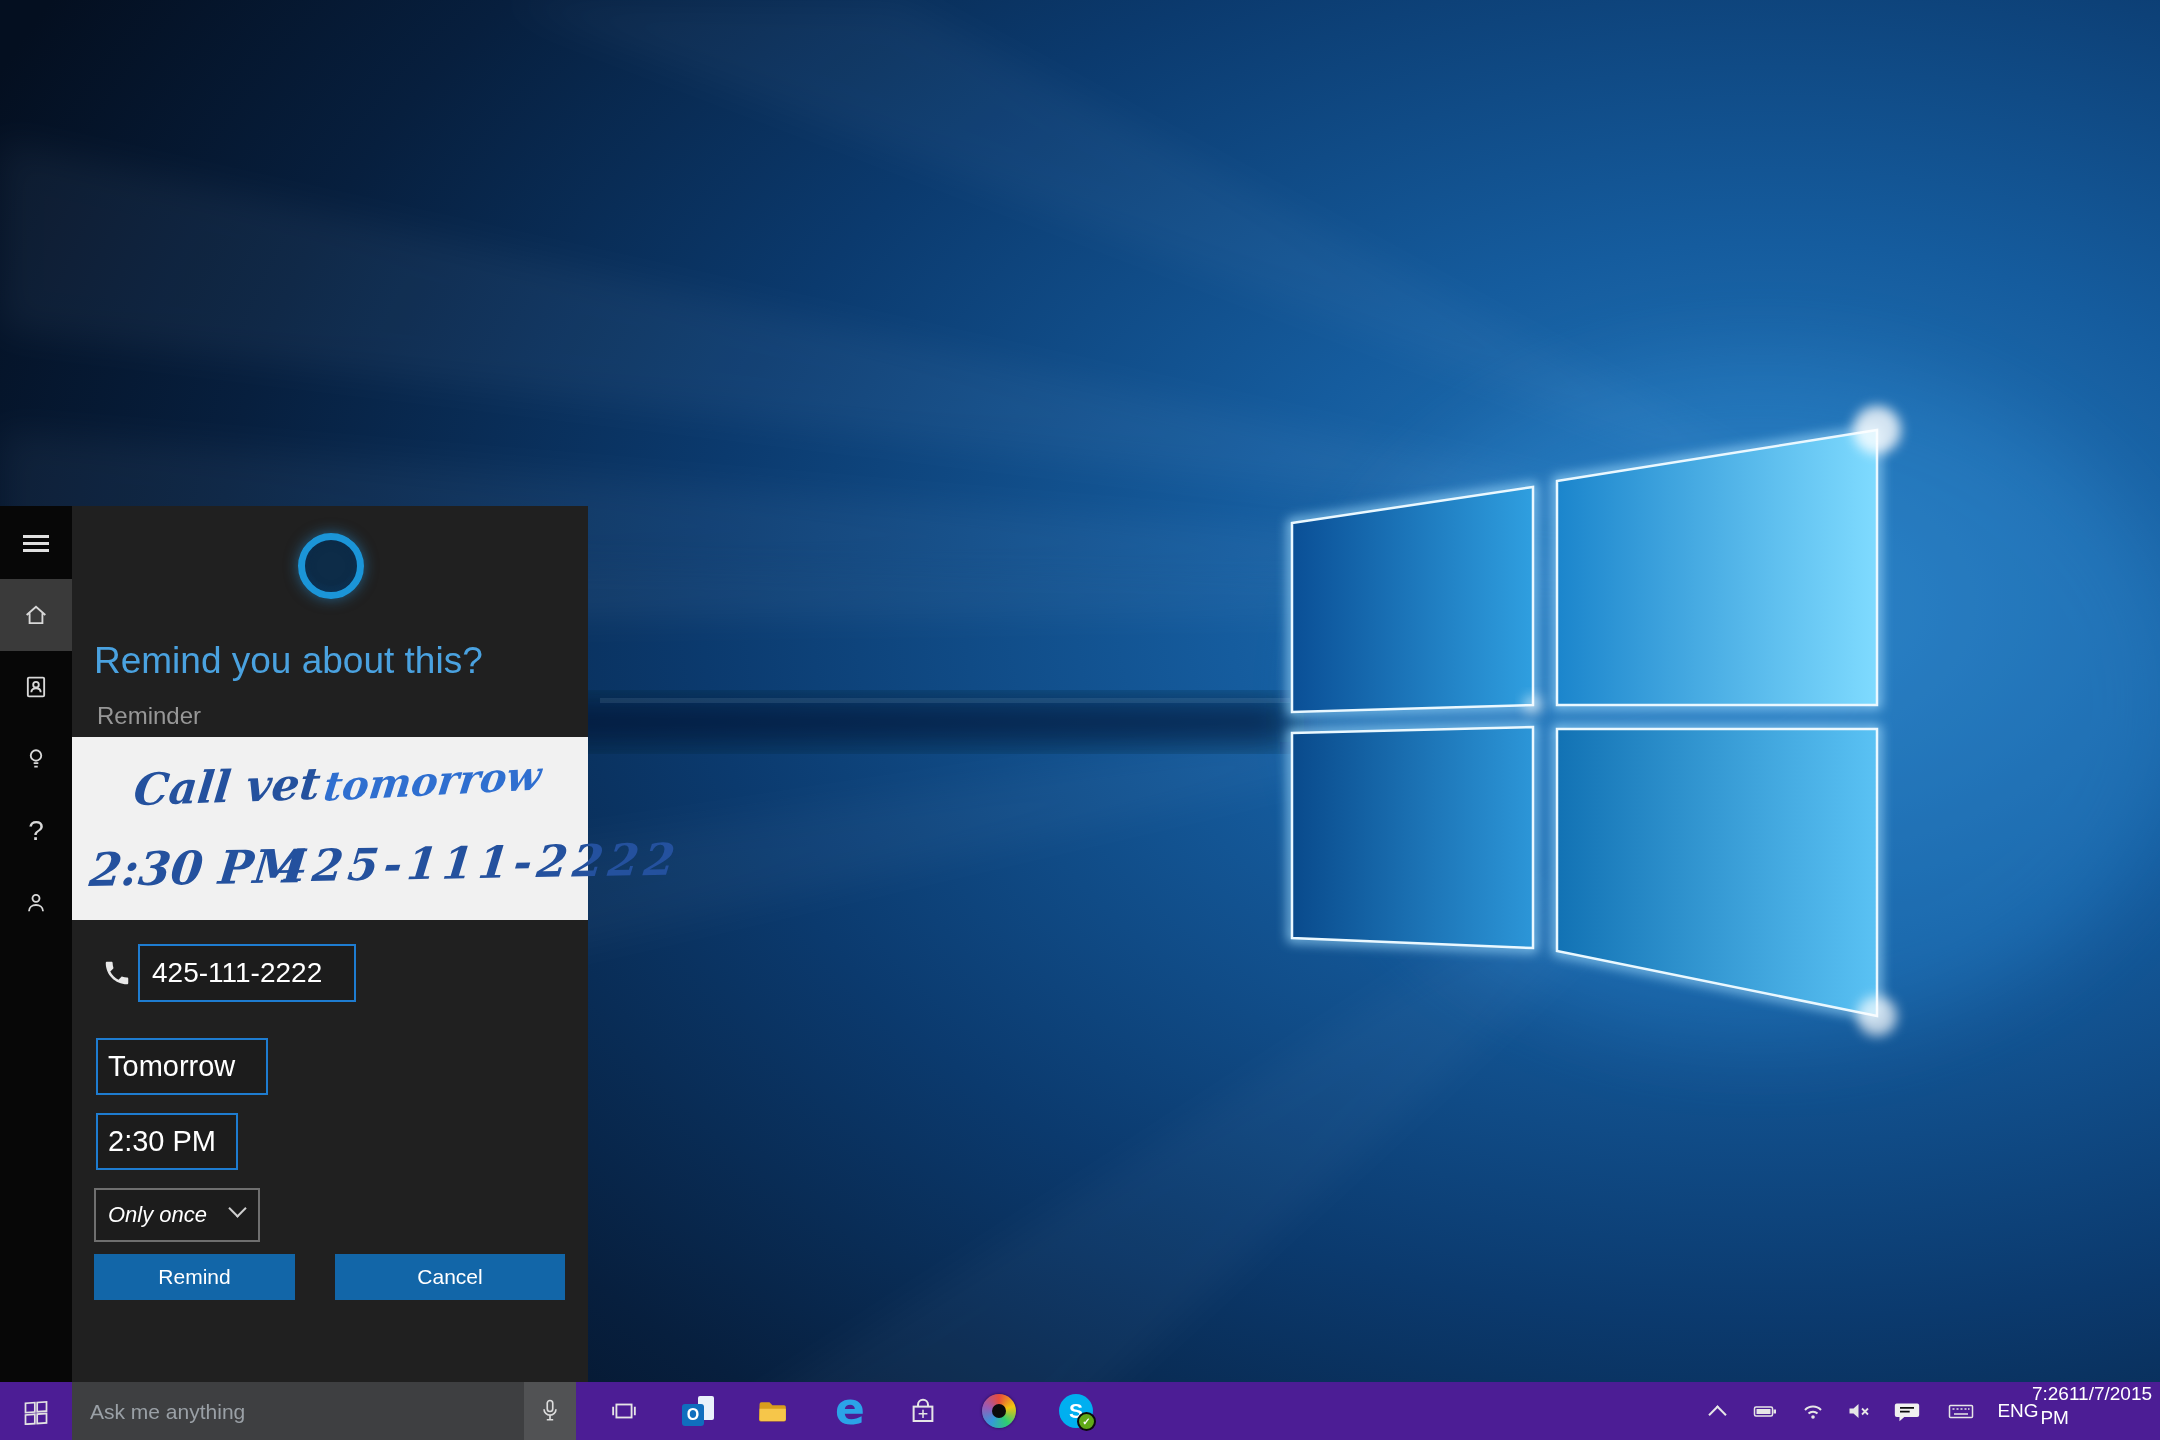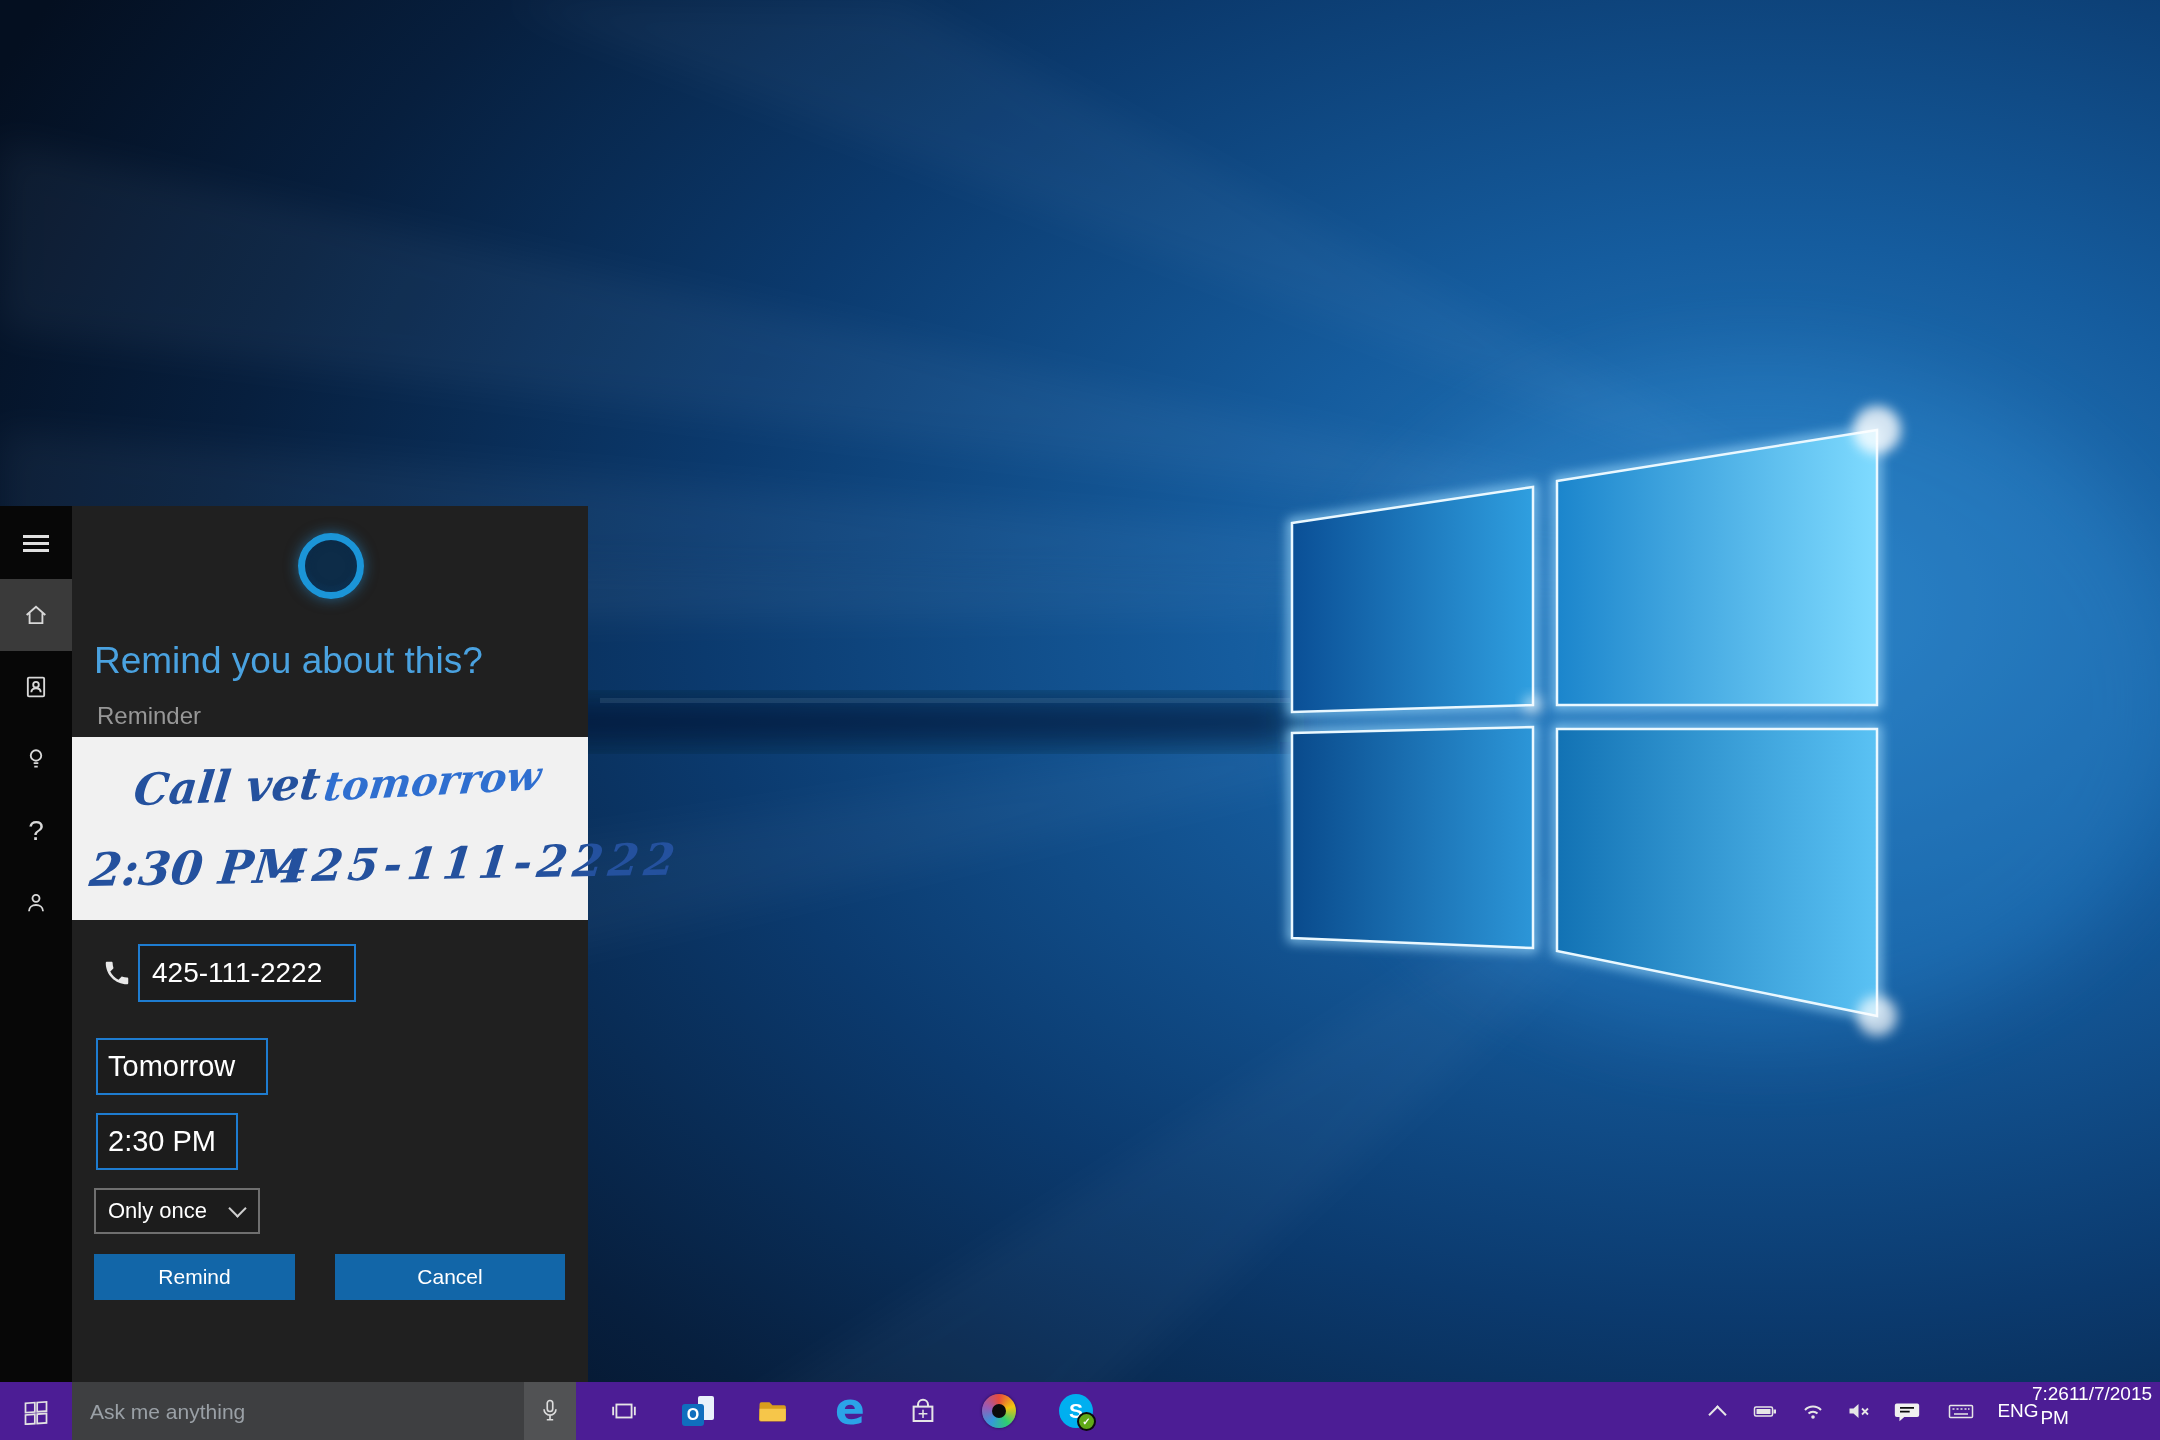--- a/index.html
+++ b/index.html
@@ -37,23 +37,23 @@
   .ink-w3{left:18px;top:104px;font-size:46px;transform:rotate(-1deg) skewX(-7deg);}
   .ink-w4{left:205px;top:100px;font-size:44px;letter-spacing:5px;transform:rotate(-1deg) skewX(-7deg);}
 
   .phone-icon{position:absolute;left:30px;top:452px;}
   .field{position:absolute;border:2px solid #1e7cd0;color:#fff;display:flex;
          align-items:center;background:rgba(0,0,0,.12);box-sizing:border-box;}
   .phone-field{left:66px;top:438px;width:218px;height:58px;font-size:28px;padding-left:12px;}
   .date-field{left:24px;top:532px;width:172px;height:57px;font-size:29px;padding-left:10px;}
   .time-field{left:24px;top:607px;width:142px;height:57px;font-size:29px;padding-left:10px;}
 
-  .dropdown{position:absolute;left:22px;top:682px;width:166px;height:46px;
+  .dropdown{position:absolute;left:22px;top:682px;width:166px;height:54px;
             border:2px solid #6f6f6f;box-sizing:border-box;color:#fff;font-size:22px;
-            display:flex;align-items:center;padding-left:12px;background:rgba(0,0,0,.1);}
+            display:flex;align-items:center;padding-left:12px;background:rgba(0,0,0,.1);font-style:italic;}
   .dd-chevron{position:absolute;right:14px;top:14px;width:11px;height:11px;
               border-right:2px solid #cfcfcf;border-bottom:2px solid #cfcfcf;
               transform:rotate(45deg);margin-top:-2px;}
 
   .btn{position:absolute;top:748px;height:46px;background:#1266a8;color:#fff;
        font-size:21px;display:flex;align-items:center;justify-content:center;}
   .btn-remind{left:22px;width:201px;}
   .btn-cancel{left:263px;width:230px;}
 
   

